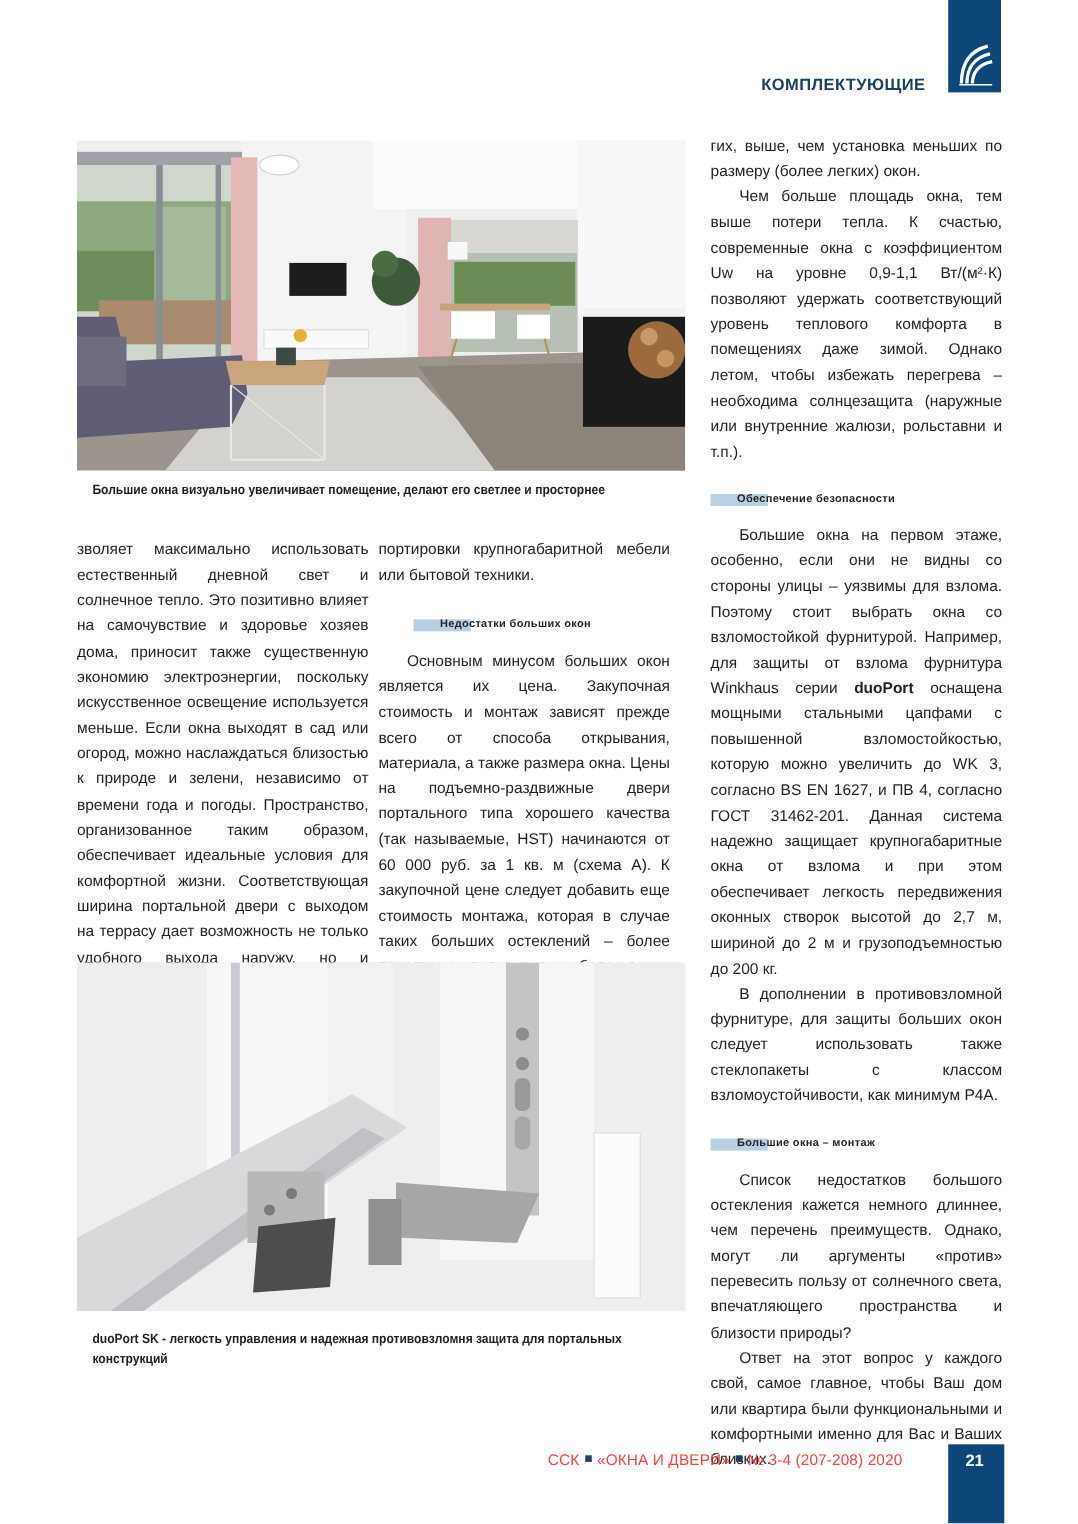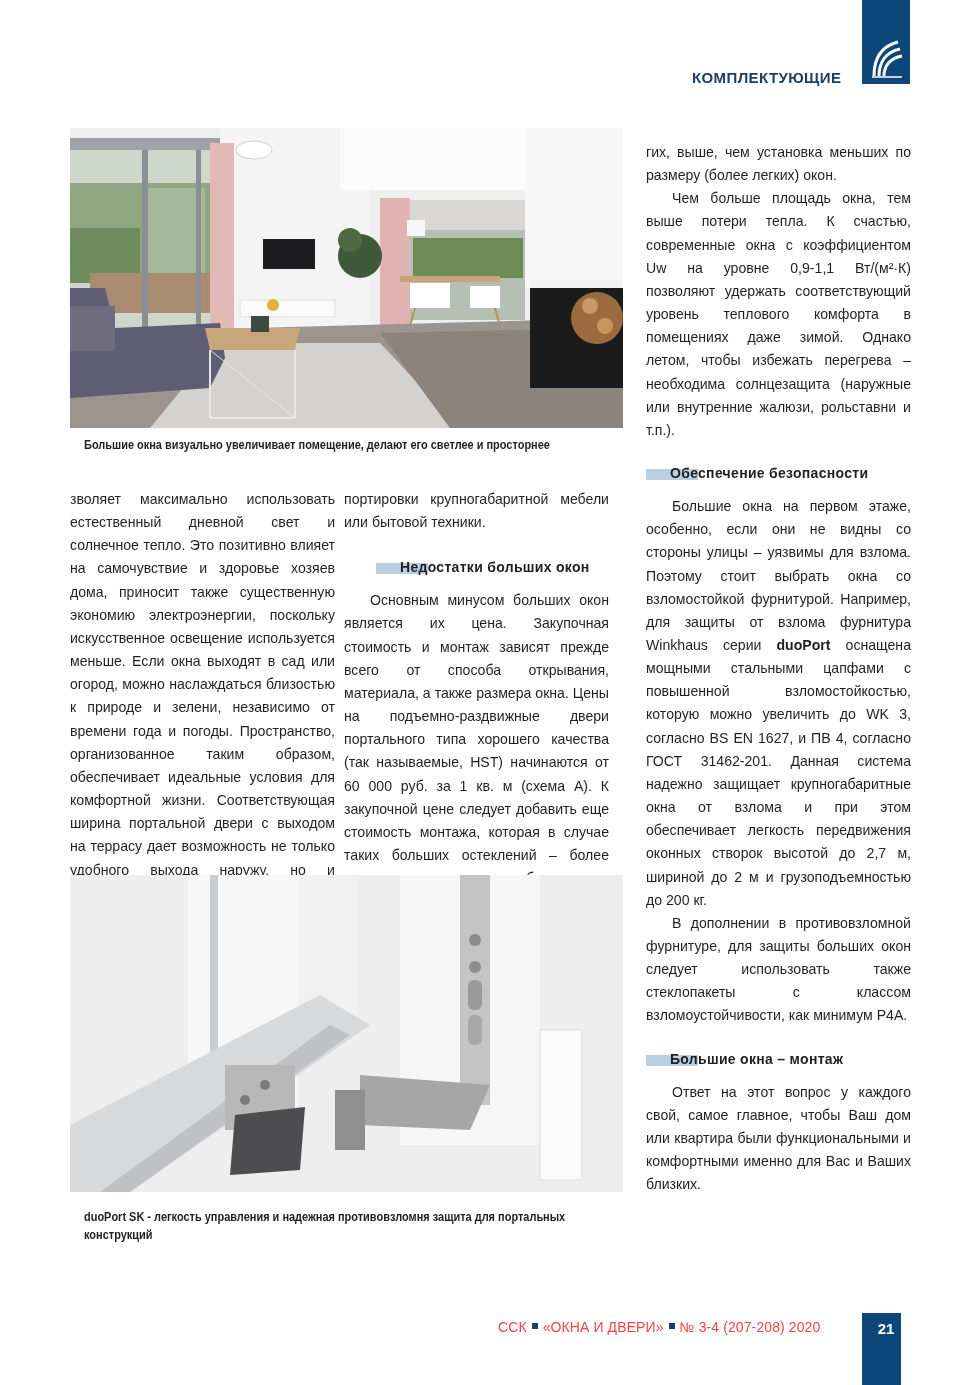--- a/index.html
+++ b/index.html
@@ -16,29 +16,29 @@
 
   .caption { position:absolute; font-family:"Liberation Sans", sans-serif; font-weight:bold; font-size:12.2px; line-height:18px; color:#231f20; transform:scaleX(0.9); transform-origin:left top; }
   .caption1 { left:84px; top:436px; width:560px; }
   .caption2 { left:84px; top:1208px; width:560px; }
 
   .col { position:absolute; font-size:14.1px; line-height:23.15px; color:#231f20; text-align:justify; }
   .col p { text-indent:0; }
   .col p.ind { text-indent:26px; }
   .col1 { left:70px; top:488px; width:265px; }
   .col2 { left:344px; top:488px; width:265px; }
-  .col3 { left:646px; top:141px; width:265px; }
+  .col3 { left:646px; top:121px; width:265px; }
 
-  .heading { position:relative; font-weight:bold; font-size:14px; height:23px; line-height:23px; margin:18px 0 10px 0; padding-left:24px; letter-spacing:0.3px; }
+  .heading { position:relative; font-weight:bold; font-size:10px; height:23px; line-height:23px; margin:18px 0 10px 0; padding-left:24px; letter-spacing:0.3px; }
   .heading .bar { position:absolute; left:0; top:7px; width:52px; height:11px; background:#b9cfe2; z-index:0; }
   .heading span.t { position:relative; z-index:1; }
 
   .footer-text { position:absolute; left:498px; top:1319px; font-size:14px; color:#ef4444; letter-spacing:0.1px; }
   .footer-text .sq { display:inline-block; width:6px; height:6px; background:#1b3f66; margin:0 5px; vertical-align:middle; position:relative; top:-2px; }
-  .pagenum-block { position:absolute; left:862px; top:1313px; width:39px; height:72px; background:#0d4779; }
+  .pagenum-block { position:absolute; left:862px; top:1313px; width:51px; height:72px; background:#0d4779; }
   .pagenum-block span { position:absolute; left:0; width:48px; top:7px; text-align:center; color:#fff; font-weight:bold; font-size:15px; }
 </style>
 </head>
 <body>
 
 <div class="logo-block">
   <svg width="36" height="44" viewBox="0 0 36 44">
     <path d="M6 40 C6 22 14 10 30 6" stroke="#fff" stroke-width="3" fill="none"></path>
     <path d="M11 40 C11 26 18 16 32 13" stroke="#fff" stroke-width="3" fill="none"></path>
     <path d="M16 40 C16 30 22 22 34 20" stroke="#fff" stroke-width="3" fill="none"></path>
@@ -133,20 +133,21 @@
   <div class="heading" style="margin-top:20px;">
     <div class="bar"></div>
     <span class="t">Обеспечение безопасности</span>
   </div>
   <p class="ind"><span>Большие окна на первом этаже, особенно, если они не видны со стороны улицы – уязвимы для взлома. Поэтому стоит выбрать окна со взломостойкой фурнитурой. Например, для защиты от взлома фурнитура Winkhaus серии </span><b>duoPort</b><span> оснащена мощными стальными цапфами с повышенной взломостойкостью, которую можно увеличить до WK 3, согласно BS EN 1627, и ПВ 4, согласно ГОСТ 31462-201. Данная система надежно защищает крупногабаритные окна от взлома и при этом обеспечивает легкость передвижения оконных створок высотой до 2,7 м, шириной до 2 м и грузоподъемностью до 200 кг.</span></p>
   <p class="ind">В дополнении в противовзломной фурнитуре, для защиты больших окон следует использовать также стеклопакеты с классом взломоустойчивости, как минимум Р4А.</p>
   <div class="heading" style="margin-top:20px;">
     <div class="bar"></div>
     <span class="t">Большие окна – монтаж</span>
   </div>
+  <p class="ind">Список недостатков большого остекления кажется немного длиннее, чем перечень преимуществ. Однако, могут ли аргументы «против» перевесить пользу от солнечного света, впечатляющего пространства и близости природы?</p>
   <p class="ind">Ответ на этот вопрос у каждого свой, самое главное, чтобы Ваш дом или квартира были функциональными и комфортными именно для Вас и Ваших близких.</p>
 </div>
 
 <div class="photo photo2">
   <svg width="553" height="317" viewBox="0 0 553 317">
     <rect width="553" height="317" fill="#eeeeee"></rect>
     <rect x="118" y="0" width="110" height="250" fill="#f7f7f7"></rect>
     <rect x="140" y="0" width="8" height="240" fill="#c8ccd2"></rect>
     <rect x="228" y="0" width="60" height="150" fill="#f1f1f1"></rect>
     <rect x="330" y="0" width="140" height="270" fill="#f6f6f6"></rect>

